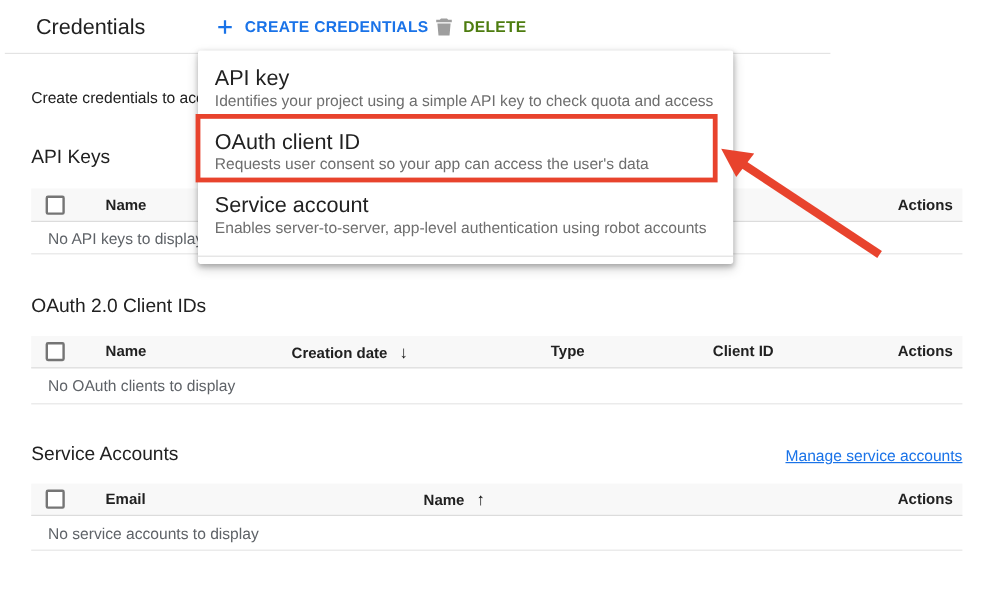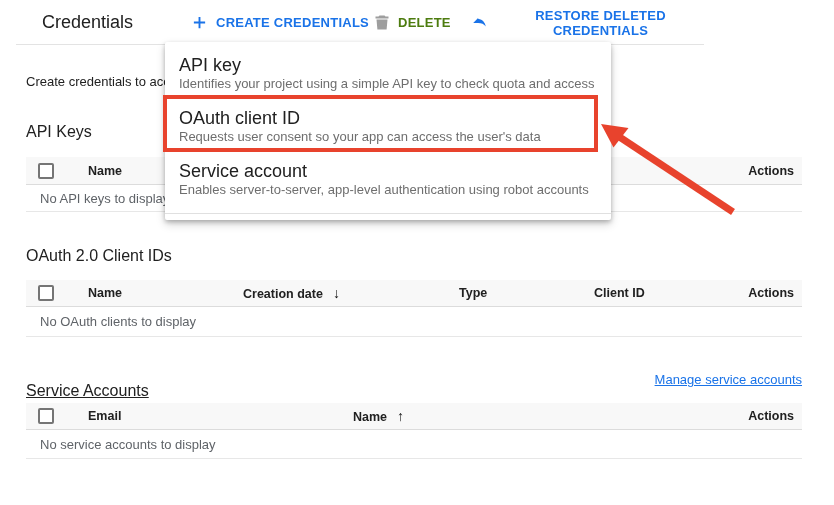--- a/index.html
+++ b/index.html
@@ -3,38 +3,38 @@
 <meta charset="utf-8">
 <style>
   * { margin:0; padding:0; box-sizing:border-box; }
   html,body { width:834px; height:505px; }
   body {
     position:relative; overflow:hidden; background:#fff;
     font-family:"Liberation Sans","DejaVu Sans",sans-serif;
     color:#212121;
   }
   
-  .hdr { position:absolute; top:0; left:16px; width:688px; height:45px;
+  .hdr { position:absolute; top:0; left:4px; width:688px; height:45px;
          border-bottom:1px solid #e3e3e3; background:#fff; }
   .page-title { position:absolute; left:26px; top:12px; font-size:18px; color:#212121; }
   .tb-btn { position:absolute; top:0; height:45px; display:flex; align-items:center; gap:9px;
             font-size:13px; font-weight:bold; letter-spacing:.25px; cursor:pointer; background:none; border:none;
             font-family:Liberation Sans, sans-serif; }
   .tb-blue { color:#1a73e8; }
   .tb-gray { color:#4d7c0f; }
   #btn-create { left:176px; }
   #btn-delete { left:359px; }
   #btn-restore { left:455px; }
   
   .intro { position:absolute; left:26px; top:74px; font-size:13px; color:#212121; }
   
   .h2 { position:absolute; left:26px; font-size:16px; font-weight:normal; color:#212121; }
   #h2-api { top:123px; }
   #h2-oauth { top:247px; }
-  #h2-sa { top:382px;text-decoration:underline; }
+  #h2-sa { top:370px; }
   .manage-link { position:absolute; right:32px; top:372px; font-size:13px;
                  color:#1a73e8; text-decoration:underline; cursor:pointer; }
   .thead { position:absolute; left:26px; width:776px; background:#f8f8f8;
            border-bottom:1px solid #dcdcdc; font-size:12.5px; font-weight:bold; color:#212121; }
   #thead-api { top:157px; height:28px; }
   #thead-oauth { top:280px; height:27px; }
   #thead-sa { top:403px; height:27px; }
   .cell { position:absolute; top:50%; transform:translateY(-50%); white-space:nowrap; }
   .cell-right { right:8px; left:auto; }
   .cb { position:absolute; left:12px; top:50%; transform:translateY(-50%);
@@ -77,28 +77,20 @@
 
   <button class="tb-btn tb-gray" id="btn-delete">
     <span class="icon">
       <svg width="14" height="15" viewBox="0 0 14 15">
         <path fill="#9e9e9e" d="M4.5 0.5h5l1 1h3v2h-13v-2h3l1-1zM1.5 4.5h11l-0.9 10h-9.2l-0.9-10z"></path>
       </svg>
     </span>
     <span>DELETE</span>
   </button>
 
-  <button class="tb-btn tb-blue" id="btn-restore">
-    <span class="icon">
-      <svg width="17" height="14" viewBox="0 0 24 20">
-        <path fill="#1a73e8" d="M10 11V7l-7 7-0 .01L10 14v-0.1c5 0 8.5 1.6 11 5.1-1-5-4-10-11-11z" transform="translate(0,-4)"></path>
-      </svg>
-    </span>
-    <span>RESTORE DELETED CREDENTIALS</span>
-  </button>
 </div>
 
 <div class="intro">Create credentials to access your enabled APIs.</div>
 
 <div class="h2" id="h2-api">API Keys</div>
 <div class="thead" id="thead-api">
   <span class="cb"></span>
   <span class="cell" style="left:62px">Name</span>
   <span class="cell cell-right">Actions</span>
 </div>

